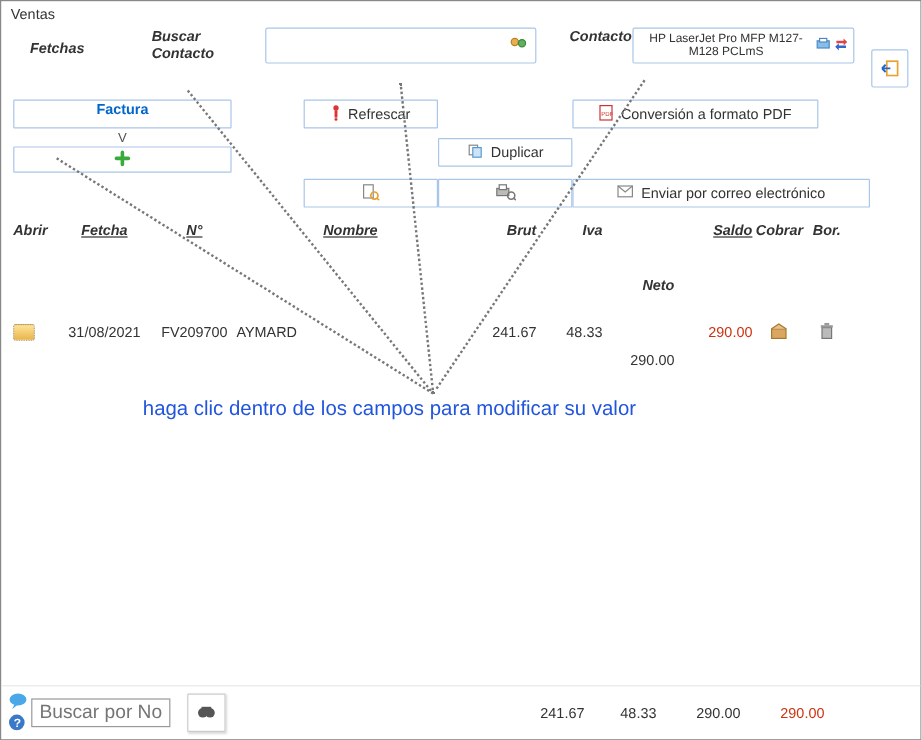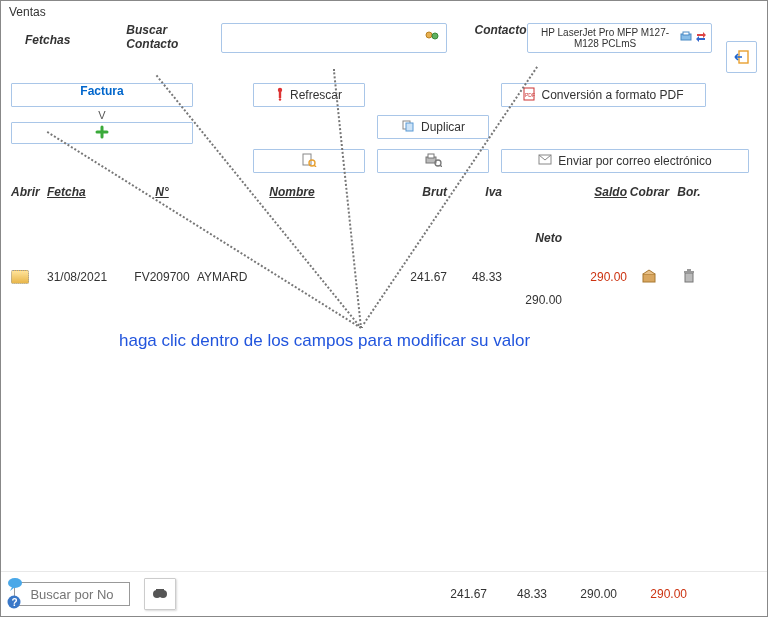--- a/index.html
+++ b/index.html
@@ -16,40 +16,40 @@
   .contact-box { position:relative; width:230px; height:30px; border:1px solid #a9c6e8; border-radius:2px; background:#fff; display:flex; align-items:center; justify-content:flex-end; padding-right:6px; box-sizing:border-box; }
   .printer-box { width:185px; height:30px; border:1px solid #a9c6e8; border-radius:2px; background:#fff; display:flex; align-items:center; padding:0 4px; box-sizing:border-box; }
   .printer-name { flex:1; text-align:center; font-size:10px; line-height:11px; }
   .nav-btn { width:30px; height:30px; border:1px solid #a9c6e8; border-radius:2px; background:#fff; margin-left:14px; display:flex; align-items:center; justify-content:center; }
   .btnrow { display:flex; padding:4px 10px 0 10px; gap:12px; }
   .leftcol { width:182px; display:flex; flex-direction:column; align-items:center; }
   .factura-btn { width:180px; height:22px; border:1px solid #a9c6e8; border-radius:1px; display:flex; align-items:flex-start; justify-content:center; color:#0066cc; font-weight:600; background:#fff; }
   .v-lbl { font-size:11px; color:#555; margin-top:2px; }
   .plus-btn { width:180px; height:20px; border:1px solid #a9c6e8; border-radius:1px; display:flex; align-items:center; justify-content:center; background:#fff; margin-top:1px; }
   .btn { height:24px; border:1px solid #a9c6e8; border-radius:1px; display:flex; align-items:center; justify-content:center; background:#fff; gap:6px; font-size:12px; box-sizing:border-box; }
-  .row2 { display:flex; gap:12px; }
+  .row2 { display:flex; }
   .grid-head { display:flex; padding:6px 10px 2px 10px; font-weight:600; font-style:italic; font-size:12px; }
   .grid-head div, .grid-row div { box-sizing:border-box; }
   .grid-row { display:flex; padding:0 10px; font-size:12px; align-items:center; }
   .u { text-decoration:underline; }
   .c-abrir { width:36px; }
-  .c-fecha { width:80px; }
+  .c-fecha { width:80px; text-align:center; }
   .c-no   { width:70px; text-align:center; }
   .c-nom  { width:190px; }
   .c-brut { width:60px; text-align:right; }
   .c-iva  { width:55px; text-align:right; }
   .c-neto { width:60px; text-align:right;margin-top:46px; }
   .c-saldo{ width:65px; text-align:right; }
   .c-cobr { width:45px; text-align:center; font-style:italic; }
   .c-bor  { width:34px; text-align:center; font-style:italic; }
   .red { color:#cc3311; }
   .annotation { position:absolute; color:#2255dd; font-size:17px; font-weight:500; left:118px; top:330px; }
   .arrow-line { position:absolute; border-top:2px dotted #777; transform-origin:left center; }
   .statusbar { position:absolute; bottom:0; left:0; right:0; height:44px; border-top:1px solid #e8e8e8; display:flex; align-items:center; padding:0 10px; }
-  .search-no { width:110px; height:20px; border:1px solid #999; font-size:13px; text-align:center; color:#666; margin-left:3px; }
+  .search-no { width:110px; height:20px; border:1px solid #999; font-size:16px; text-align:center; color:#666; margin-left:15px; }
   .binoc-btn { width:30px; height:30px; border:1px solid #ccc; border-radius:1px; margin-left:14px; display:flex; align-items:center; justify-content:center; box-shadow:1px 1px 2px rgba(0,0,0,0.15); }
   .tot { width:60px; text-align:right; font-size:12px; }
   .bubble { position:absolute; left:6px; bottom:22px; }
   .help { position:absolute; left:6px; bottom:4px; }
   .fold-icon { width:18px; height:14px; background:linear-gradient(#ffe39a,#e8b64a); border:1px dotted #999; border-radius:2px; }
 </style>
 </head>
 <body>
 
 <div class="window">

